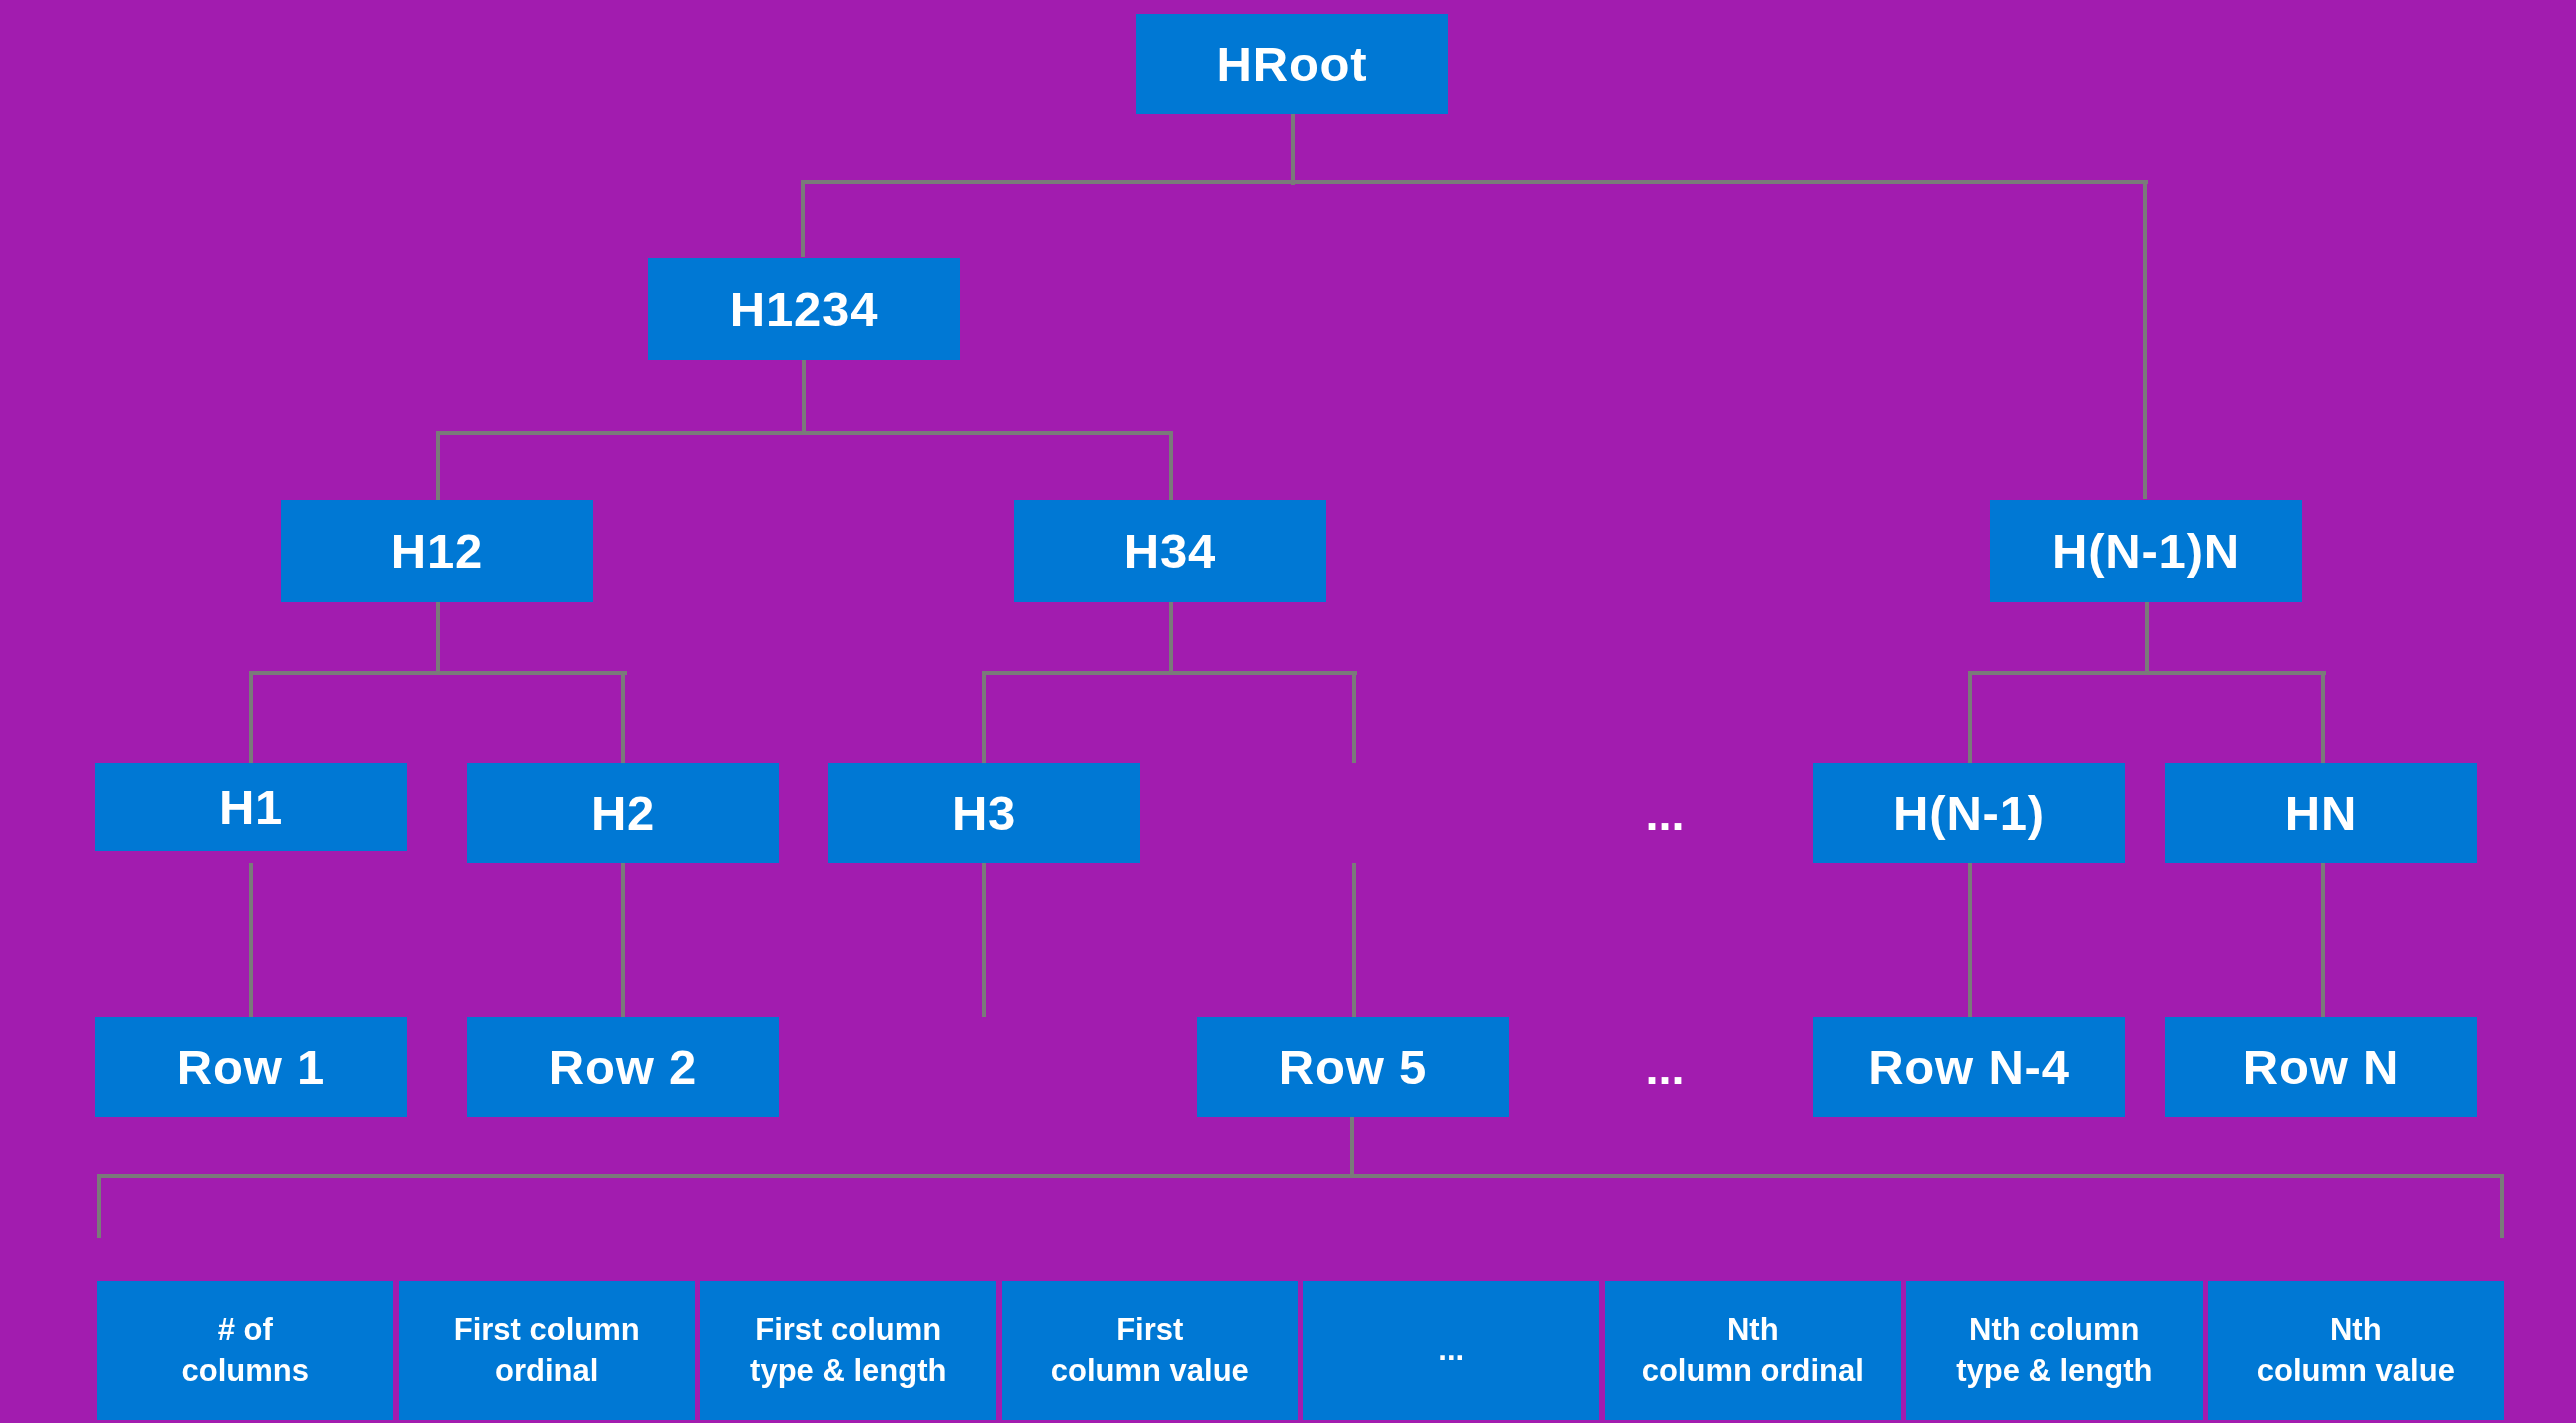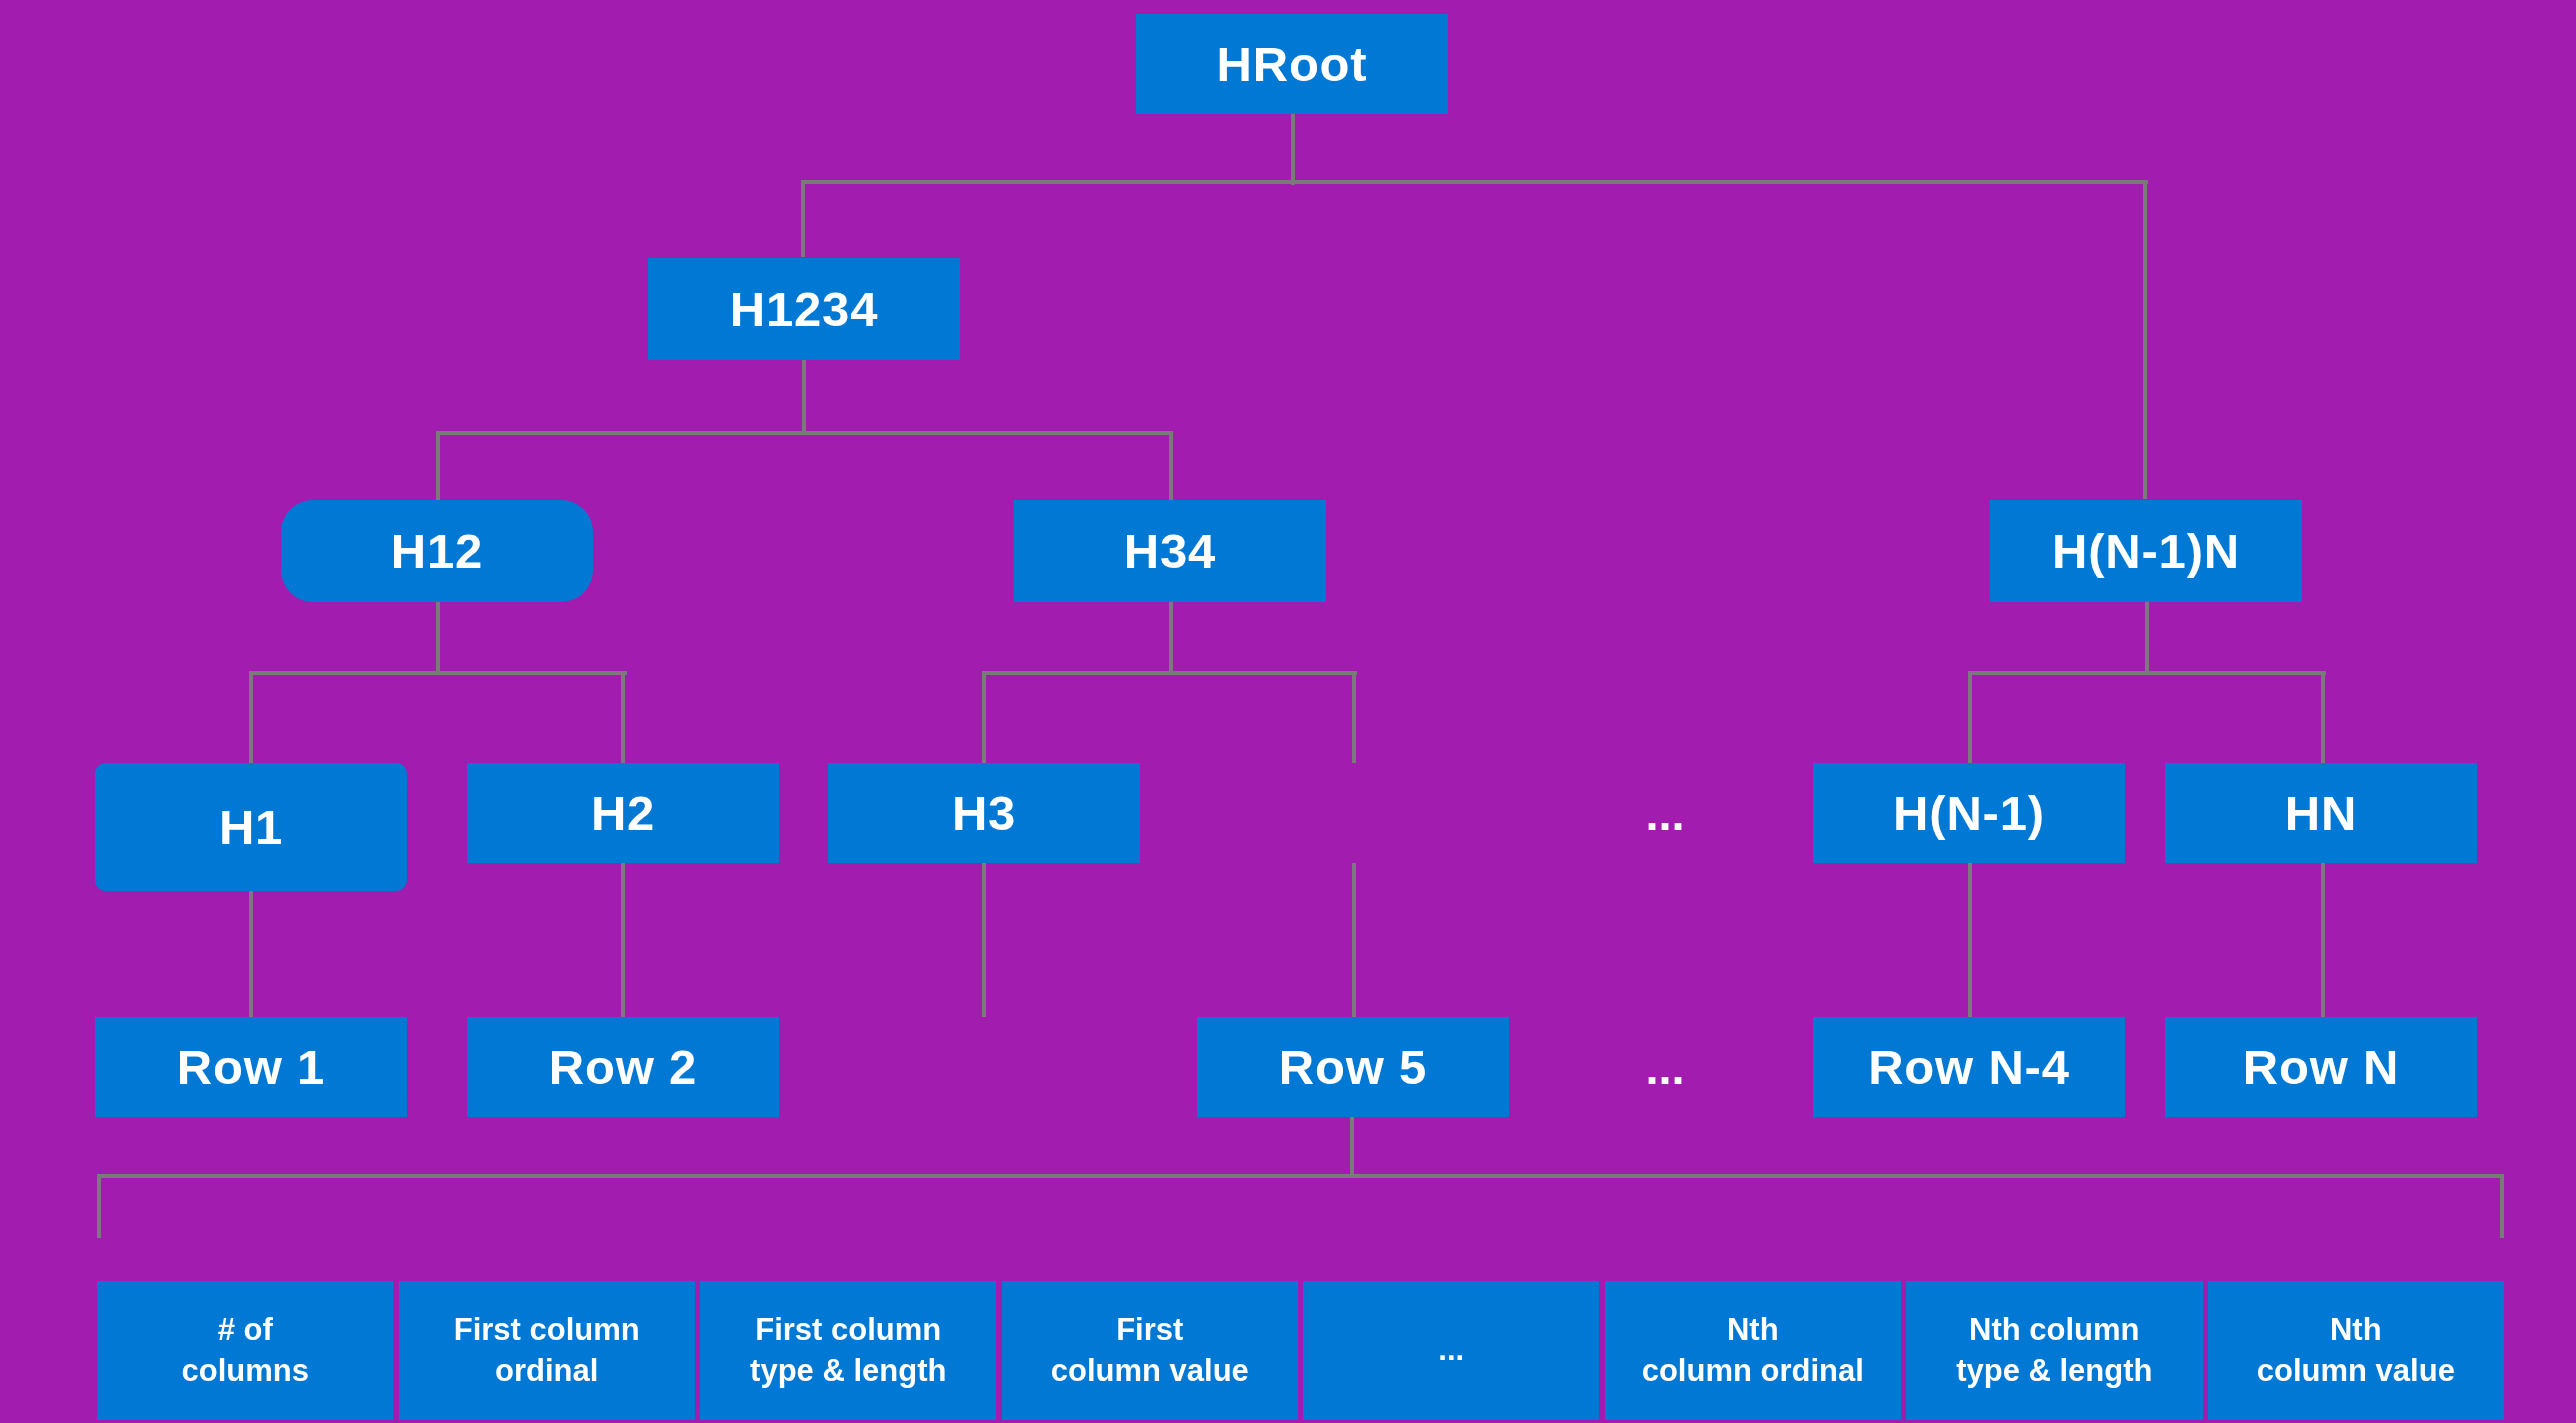--- a/index.html
+++ b/index.html
@@ -67,25 +67,25 @@
   <div class="vline" style="left:2321px;top:863px;height:154px;"></div>
 
   <div class="vline" style="left:1350px;top:1117px;height:59px;"></div>
   <div class="hline" style="left:97px;top:1174px;width:2407px;"></div>
   <div class="vline" style="left:97px;top:1174px;height:64px;"></div>
   <div class="vline" style="left:2500px;top:1174px;height:64px;"></div>
 
   <div class="node" style="left:1136px;top:13.6px;width:312px;height:100px;">HRoot</div>
   <div class="node" style="left:648px;top:258px;width:312px;height:102px;">H1234</div>
 
-  <div class="node" style="left:281px;top:500px;width:312px;height:102px;border-radius:32px;">H12</div>
+  <div class="node" style="left:281px;top:500px;width:312px;height:102px;">H12</div>
   <div class="node" style="left:1014px;top:500px;width:312px;height:102px;">H34</div>
   <div class="node" style="left:1990px;top:500px;width:312px;height:102px;">H(N-1)N</div>
 
-  <div class="node" style="left:95px;top:763px;width:312px;height:128px;border-radius:11px;">H1</div>
+  <div class="node" style="left:95px;top:763px;width:312px;height:88px;">H1</div>
   <div class="node" style="left:467px;top:763px;width:312px;height:100px;">H2</div>
   <div class="node" style="left:828px;top:763px;width:312px;height:100px;">H3</div>
   <div class="ellipsis" style="left:1572px;top:763px;height:100px;">...</div>
   <div class="node" style="left:1813px;top:763px;width:312px;height:100px;">H(N-1)</div>
   <div class="node" style="left:2165px;top:763px;width:312px;height:100px;">HN</div>
 
   <div class="node" style="left:95px;top:1017px;width:312px;height:100px;">Row 1</div>
   <div class="node" style="left:467px;top:1017px;width:312px;height:100px;">Row 2</div>
   <div class="node" style="left:1197px;top:1017px;width:312px;height:100px;">Row 5</div>
   <div class="ellipsis" style="left:1572px;top:1017px;height:100px;">...</div>

